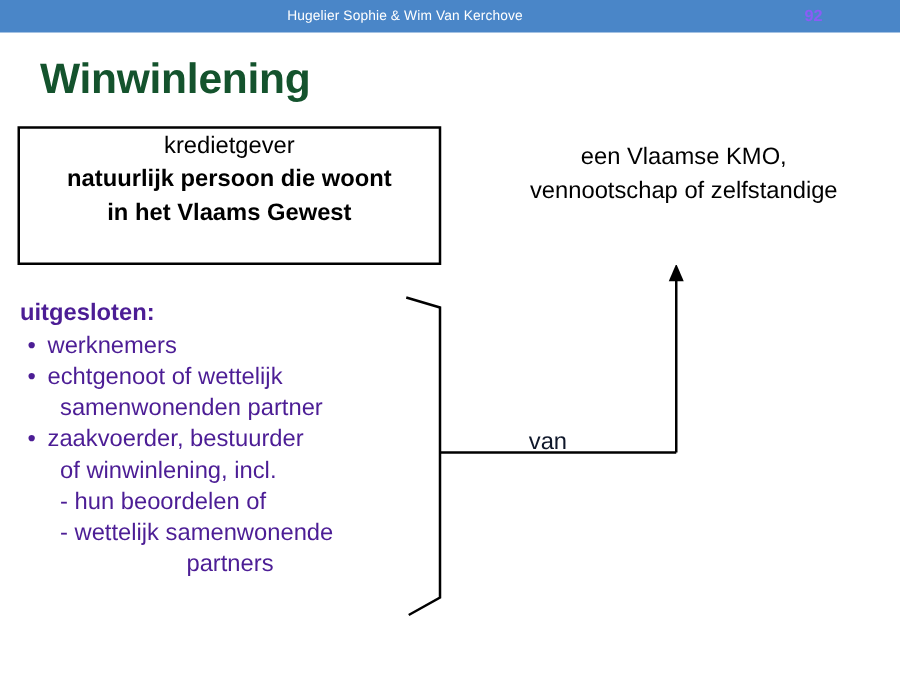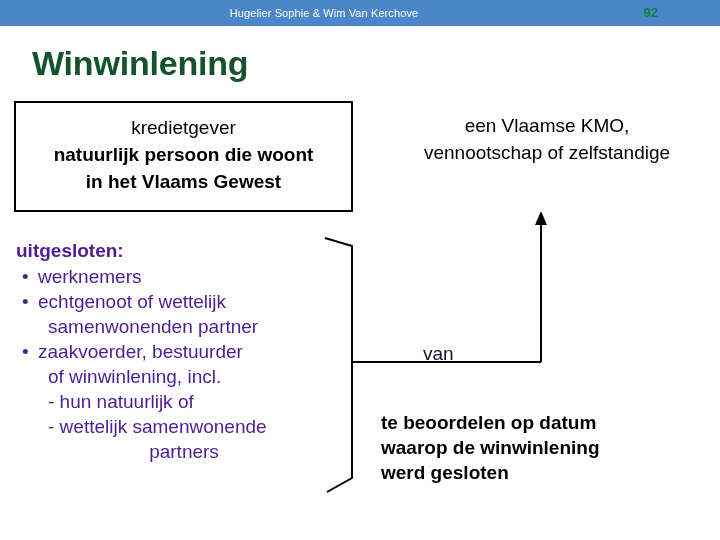--- a/index.html
+++ b/index.html
@@ -40,21 +40,21 @@
     font-size: 11px;
     font-family: "Liberation Sans", sans-serif;
     letter-spacing: 0.1px;
   }
   .header-page {
     position: absolute;
     right: 62px;
     top: 0;
     height: 36px;
     line-height: 26px;
-    color: #15803d;
+    color: #8b5cf6;
     font-size: 13px;
     font-weight: bold;
     font-family: "Liberation Sans", sans-serif;
   }
   
   .slide-title {
     position: absolute;
     left: 32px;
     top: 44px;
     color: #14532d;
@@ -70,21 +70,20 @@
     background: #ffffff;
     box-sizing: border-box;
     text-align: center;
     color: #000000;
   }
   .box-left {
     left: 14px;
     top: 101px;
     width: 339px;
     height: 111px;
-    padding-top: 11px;
   }
   .box-right {
     left: 382px;
     top: 101px;
     width: 330px;
     height: 111px;
     border: none;
     padding-top: 11px;
   }
   .box-line {
@@ -196,27 +195,22 @@
   </div>
 
   <div class="excluded-block">
     <div class="excluded-heading">uitgesloten:</div>
     <ul class="excluded-list">
       <li class="bulleted">werknemers</li>
       <li class="bulleted">echtgenoot of wettelijk</li>
       <li class="nobullet">samenwonenden partner</li>
       <li class="bulleted">zaakvoerder, bestuurder</li>
       <li class="nobullet">of winwinlening, incl.</li>
-      <li class="nobullet">- hun natuurlijk of</li>
+      <li class="nobullet">- hun beoordelen of</li>
       <li class="nobullet">- wettelijk samenwonende</li>
       <li class="centered">partners</li>
     </ul>
   </div>
 
   <div class="van-label">van</div>
 
-  <div class="assess-block">
-    <div>te beoordelen op datum</div>
-    <div>waarop de winwinlening</div>
-    <div>werd gesloten</div>
-  </div>
 
 </div>
 
 </body></html>

